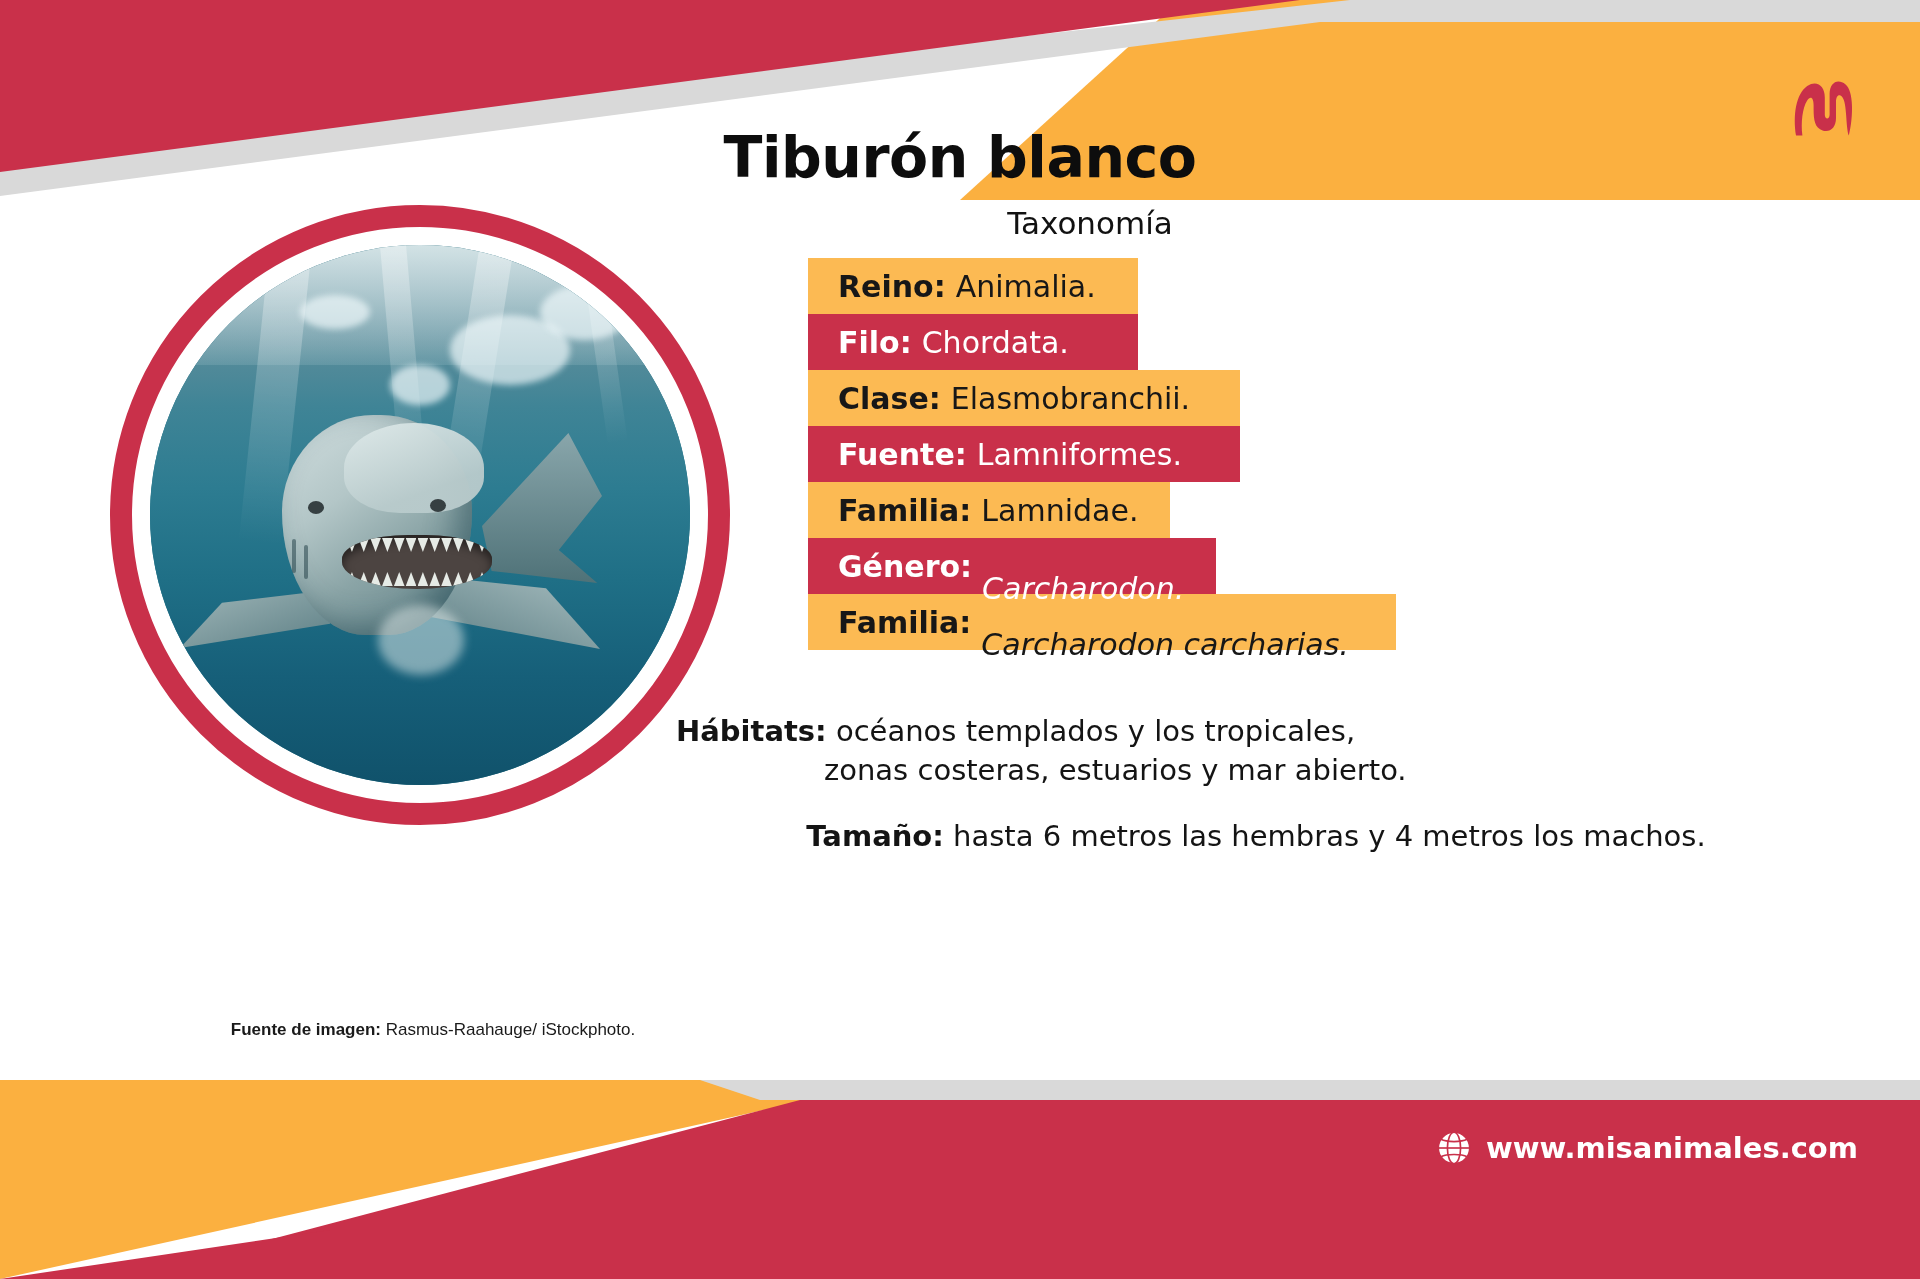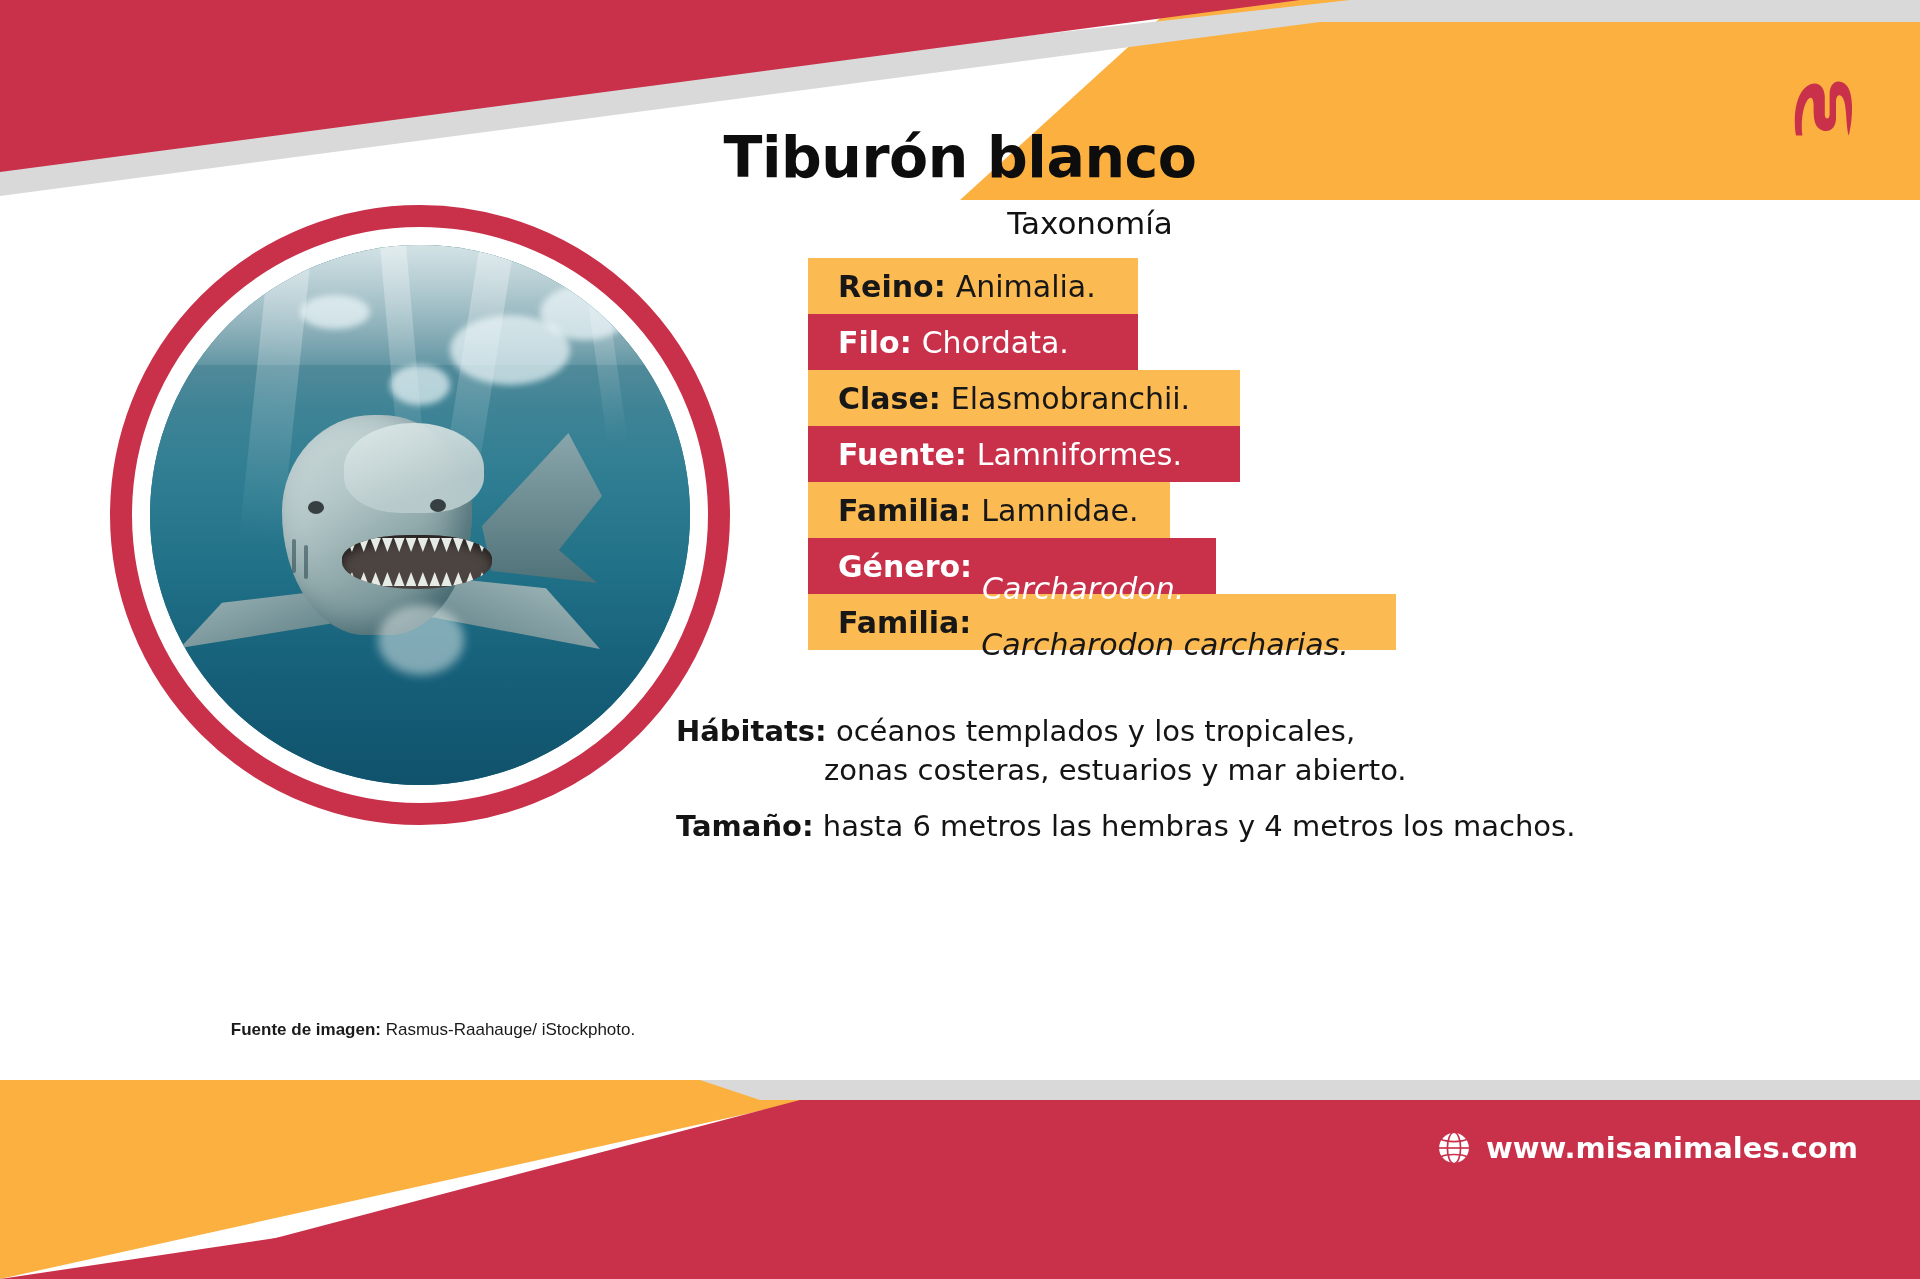--- a/index.html
+++ b/index.html
@@ -271,21 +271,21 @@
     top: 712px;
     width: 1160px;
     font-size: 29px;
     color: #141414;
     font-family: "DejaVu Sans", sans-serif;
   }
   .fact-line { margin-bottom: 6px; line-height: 1.36; }
   .fact-line b { font-weight: bold; }
   .habitat { text-align: left; }
   .habitat .l2 { display: block; padding-left: 148px; }
-  .size { margin-top: 16px; }
+  .size { margin-top: 26px; text-align: center; }
 
   
   .site {
     position: absolute;
     right: 62px;
     top: 1130px;
     display: flex;
     align-items: center;
     gap: 14px;
   }

